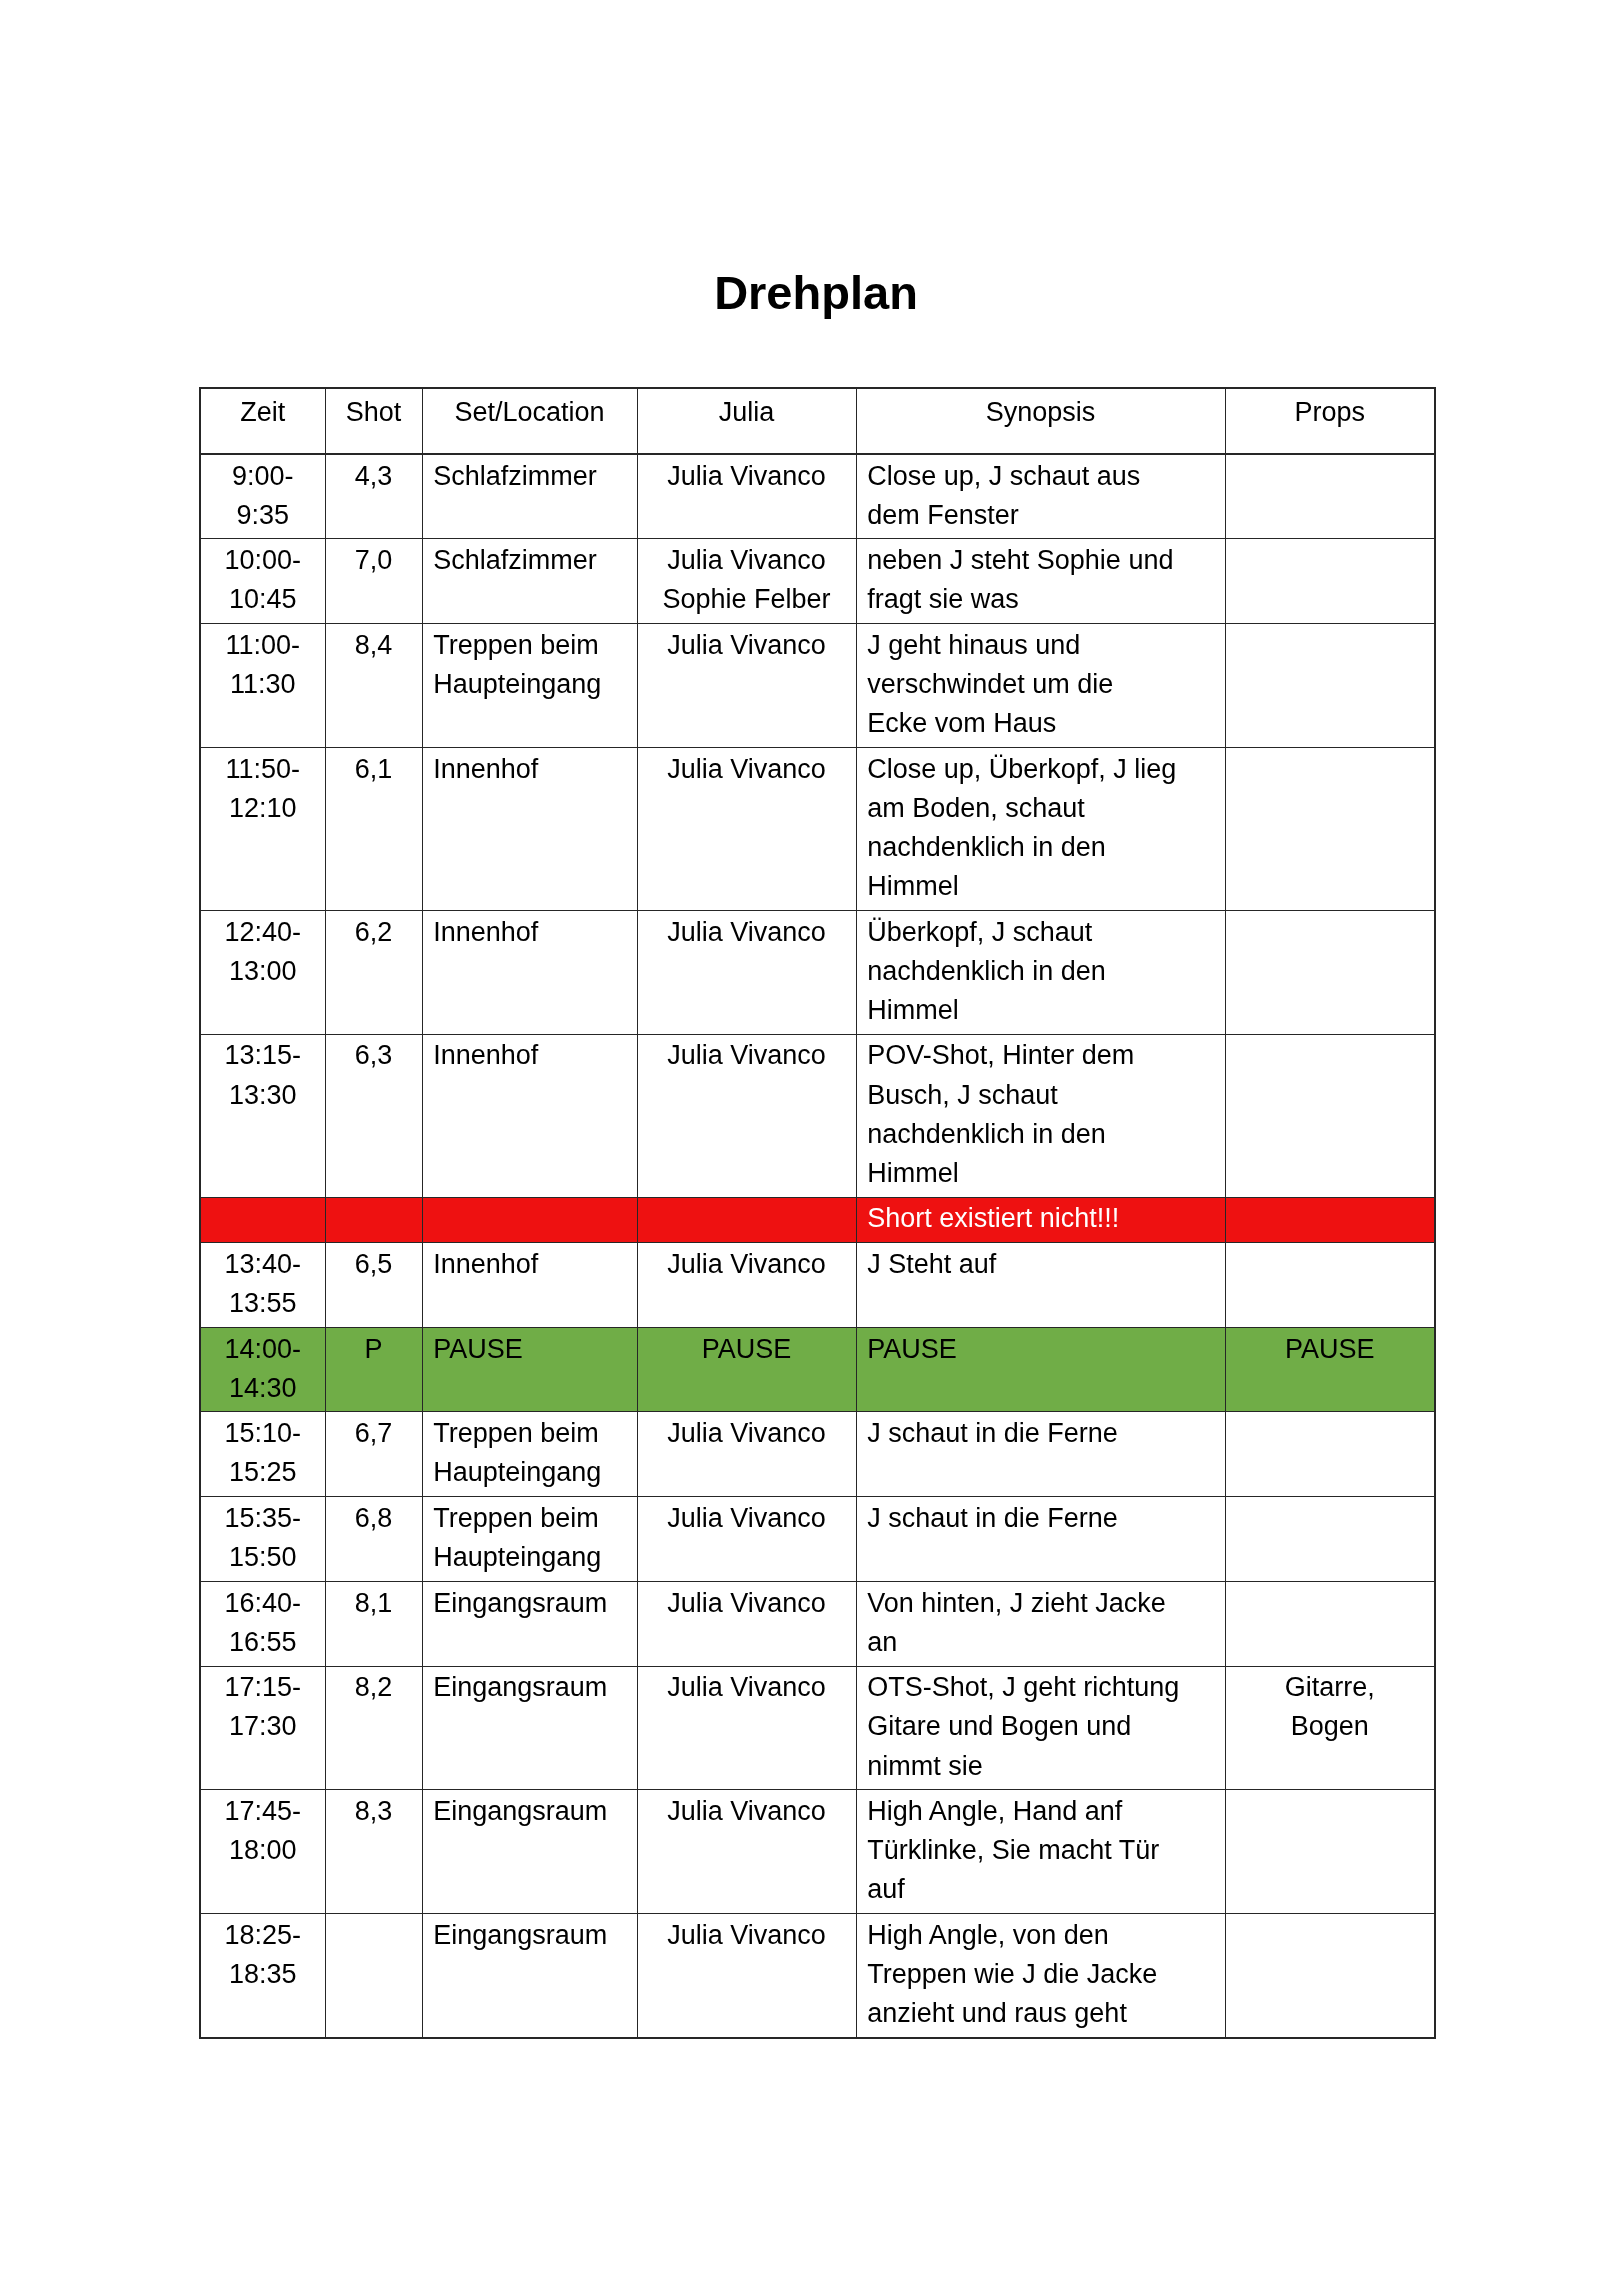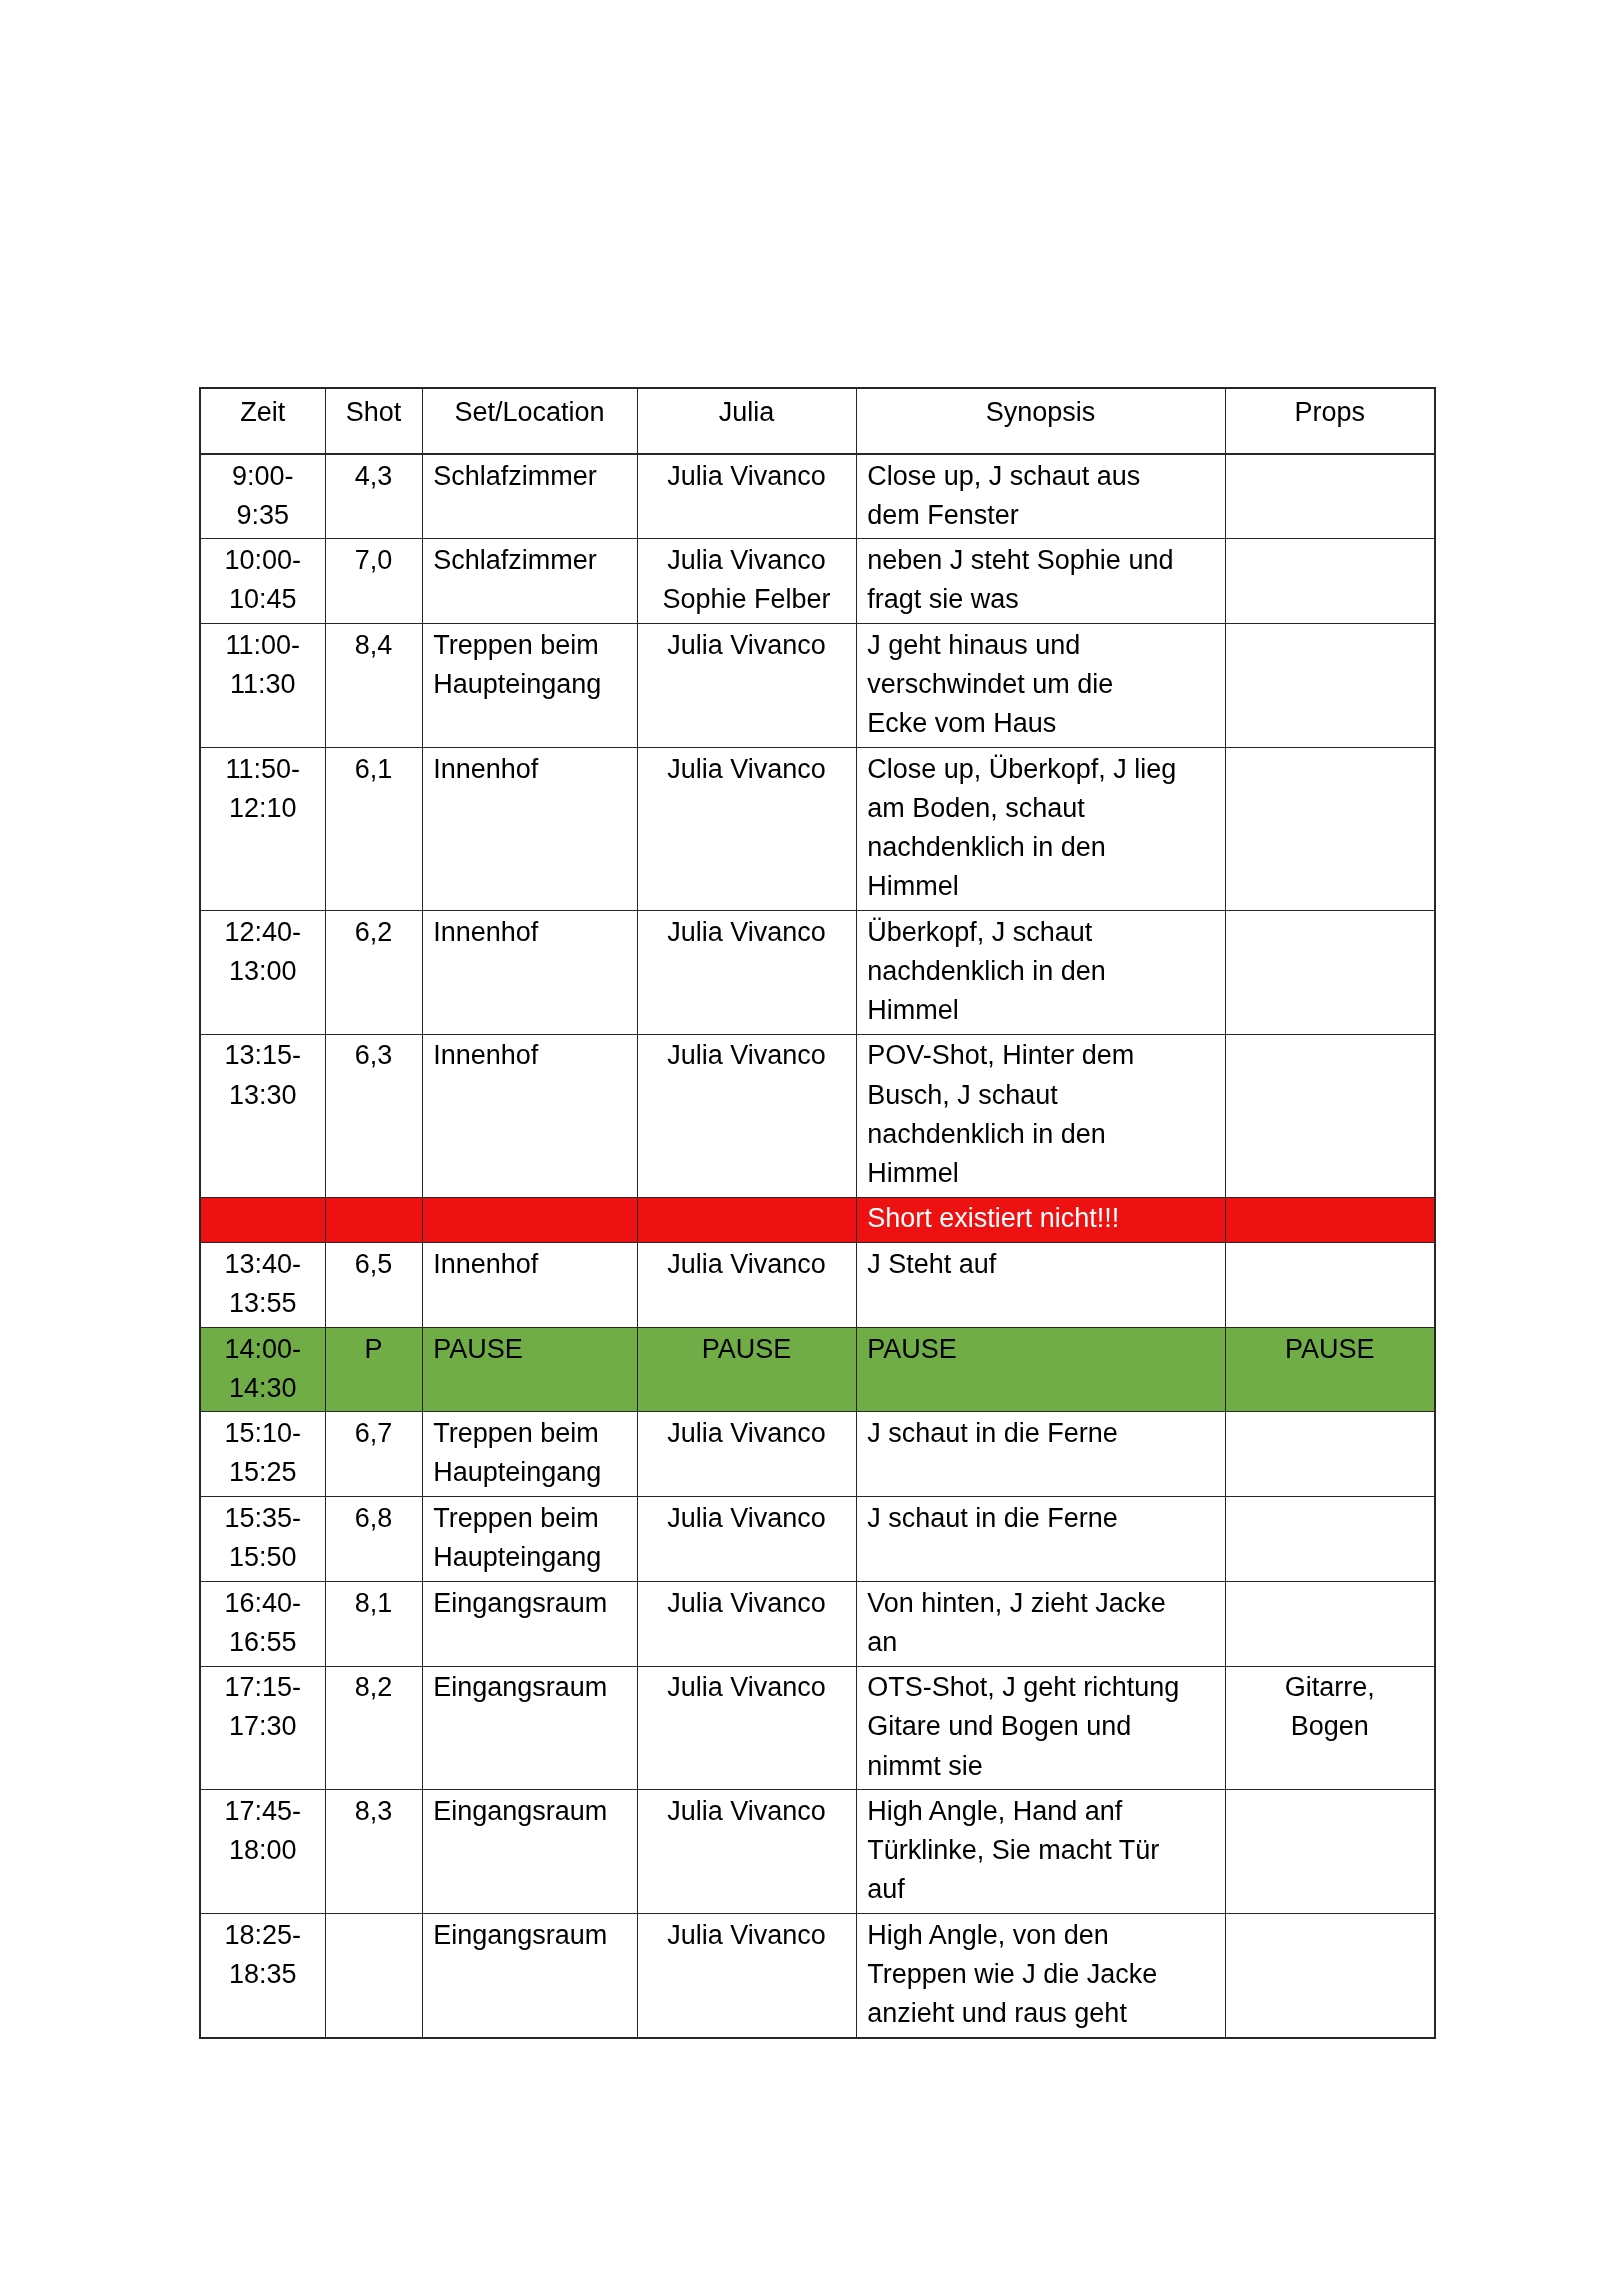--- a/index.html
+++ b/index.html
@@ -71,20 +71,21 @@
     height:43px;
   }
   tr.row-pause td{
     background:var(--pause-bg);
   }
 </style>
 </head>
 <body>
 
 <main class="page">
+  <h1 class="doc-title">Drehplan</h1>
 
   <table class="schedule">
     <colgroup>
       <col class="col-zeit">
       <col class="col-shot">
       <col class="col-set">
       <col class="col-cast">
       <col class="col-synopsis">
       <col class="col-props">
     </colgroup>

